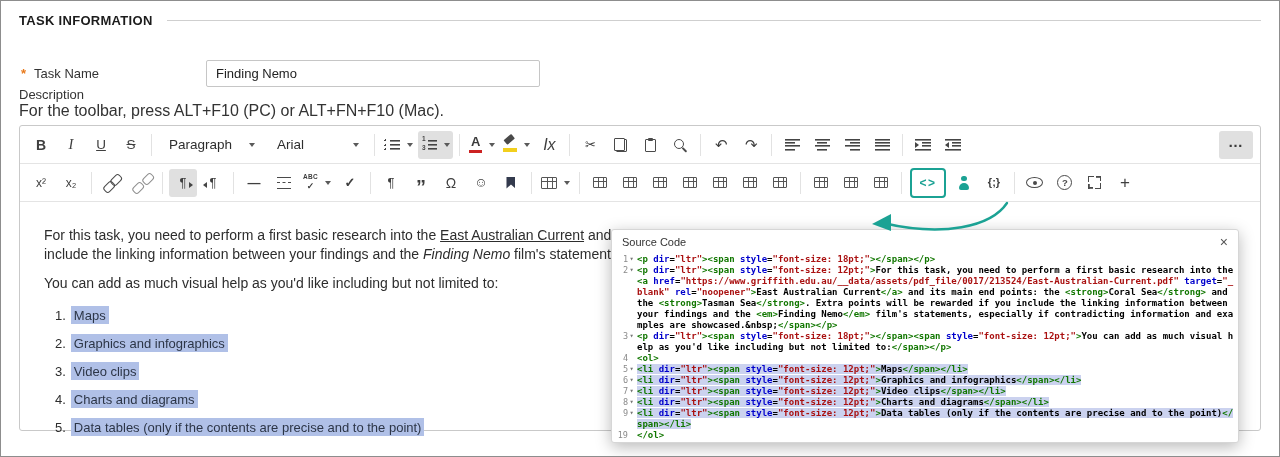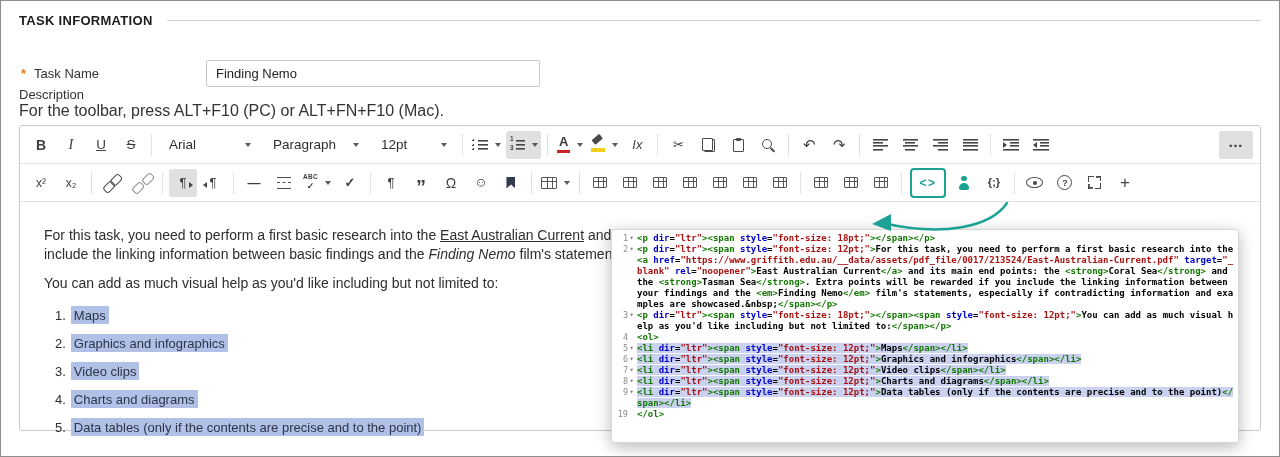--- a/index.html
+++ b/index.html
@@ -42,21 +42,21 @@
 [data-name="font-size-select"]{width:86px}
 [data-name="more-toolbar-button"]{min-width:34px}
 .caret{width:0;height:0;border-left:3.5px solid transparent;border-right:3.5px solid transparent;border-top:4.2px solid #5a5a5a;margin-left:7px;flex:none}
 
 
 .icon{display:flex;align-items:center;justify-content:center;font-size:13px;line-height:1}
 .ic-bold{font-weight:800;font-size:14px}
 .ic-italic{font-style:italic;font-family:"Liberation Serif",serif;font-size:14.5px}
 .ic-underline{text-decoration:underline;font-size:13.5px}
 .ic-strikethrough{text-decoration:line-through;font-size:13.5px}
-.ic-clear-formatting{font-style:italic;font-size:13px}
+.ic-clear-formatting{font-style:italic;font-size:16px}
 .ic-cut{font-size:13px}
 .ic-undo,.ic-redo{font-size:15px}
 .ic-more{font-weight:700;font-size:15px;letter-spacing:1px;transform:translateY(-3px);color:#3a3a3a}
 .ic-superscript,.ic-subscript{font-size:12px}
 .ic-horizontal-rule{font-weight:700}
 .ic-checkmark{font-weight:700;font-size:13px}
 .ic-pilcrow{font-size:13px}
 .ic-blockquote{font-size:20px;font-weight:700;line-height:6px;padding-top:8px}
 .ic-omega{font-size:14px}
 .ic-emoticon{font-size:13.5px}
@@ -177,30 +177,26 @@
         <div class="tb-btn" data-name="italic-button">
           <span class="icon ic-italic" data-name="italic-icon">I</span>
         </div>
         <div class="tb-btn" data-name="underline-button">
           <span class="icon ic-underline" data-name="underline-icon">U</span>
         </div>
         <div class="tb-btn" data-name="strikethrough-button">
           <span class="icon ic-strikethrough" data-name="strikethrough-icon">S</span>
         </div>
         <div class="tb-sep" data-name="toolbar-separator"></div>
+        <div class="tb-btn tb-select" data-name="paragraph-format-select">
+          <span class="tb-label" data-name="paragraph-format-select-label">Paragraph</span>
+          <span class="caret" data-name="chevron-down-icon"></span>
+        </div>
         <div class="tb-btn tb-select" data-name="font-family-select">
           <span class="tb-label" data-name="font-family-select-label">Arial</span>
-          <span class="caret" data-name="chevron-down-icon"></span>
-        </div>
-        <div class="tb-btn tb-select" data-name="paragraph-format-select">
-          <span class="tb-label" data-name="paragraph-format-select-label">Paragraph</span>
-          <span class="caret" data-name="chevron-down-icon"></span>
-        </div>
-        <div class="tb-btn tb-select" data-name="font-size-select">
-          <span class="tb-label" data-name="font-size-select-label">12pt</span>
           <span class="caret" data-name="chevron-down-icon"></span>
         </div>
         <div class="tb-sep" data-name="toolbar-separator"></div>
         <div class="tb-btn" data-name="bullet-list-button">
           <span class="icon ic-bullet-list" data-name="bullet-list-icon"></span>
           <span class="caret" data-name="chevron-down-icon"></span>
         </div>
         <div class="tb-btn active" data-name="numbered-list-button">
           <span class="icon ic-numbered-list" data-name="numbered-list-icon"></span>
           <span class="caret" data-name="chevron-down-icon"></span>
@@ -370,21 +366,21 @@
         <div class="tb-btn" data-name="fullscreen-button">
           <span class="icon ic-fullscreen" data-name="fullscreen-icon"></span>
         </div>
         <div class="tb-btn" data-name="add-content-button">
           <span class="icon ic-add" data-name="add-icon">+</span>
         </div>
       </div>
     <div class="editor-content" data-name="editor-content-area">
       <div id="para1" data-name="editor-paragraph-1">
           <div class="p-line" data-name="paragraph-line"><span data-name="text-segment">For this task, you need to perform a first basic research into the </span><span class="seg-link" data-name="inline-link">East Australian Current</span><span data-name="text-segment"> and</span></div>
-          <div class="p-line" data-name="paragraph-line"><span data-name="text-segment">include the linking information between basic findings and the </span><span class="seg-italic" data-name="text-segment">Finding Nemo</span><span data-name="text-segment"> film's statements</span></div>
+          <div class="p-line" data-name="paragraph-line"><span data-name="text-segment">include the linking information between your findings and the </span><span class="seg-italic" data-name="text-segment">Finding Nemo</span><span data-name="text-segment"> film's statements</span></div>
         </div>
       <div class="para2" data-name="editor-paragraph-2">You can add as much visual help as you'd like including but not limited to:</div>
       <div class="edit-list" id="editList" data-name="editor-numbered-list">
           <div class="edit-li" data-name="list-item">
             <span class="edit-li-num" data-name="list-item-number">1.</span>
             <span class="edit-li-text" data-name="list-item-text">Maps</span>
           </div>
           <div class="edit-li" data-name="list-item">
             <span class="edit-li-num" data-name="list-item-number">2.</span>
             <span class="edit-li-text" data-name="list-item-text">Graphics and infographics</span>
@@ -401,20 +397,24 @@
             <span class="edit-li-num" data-name="list-item-number">5.</span>
             <span class="edit-li-text" data-name="list-item-text">Data tables (only if the contents are precise and to the point)</span>
           </div>
         </div>
     </div>
   </div>
 
 </div>
 
 <div class="src-dialog" data-name="source-code-dialog">
+  <div class="src-header" data-name="source-code-dialog-header">
+    <span class="src-title" data-name="source-code-dialog-title">Source Code</span>
+    <span class="src-close" data-name="close-icon">×</span>
+  </div>
   <div class="src-body" id="srcBody" data-name="source-code-editor">
       <div class="src-line" data-name="source-code-line">
         <span class="src-gutter" data-name="line-number-gutter">
           <span class="src-num" data-name="line-number">1</span>
           <span class="src-fold" data-name="fold-arrow-icon">▾</span>
         </span>
         <div class="src-code" data-name="source-code-text"><span class="tk-tag">&lt;p</span> <span class="tk-attr">dir</span>=<span class="tk-str">"ltr"</span><span class="tk-tag">&gt;</span><span class="tk-tag">&lt;span</span> <span class="tk-attr">style</span>=<span class="tk-str">"font-size: 18pt;"</span><span class="tk-tag">&gt;</span><span class="tk-tag">&lt;/span</span><span class="tk-tag">&gt;</span><span class="tk-tag">&lt;/p</span><span class="tk-tag">&gt;</span></div>
       </div>
       <div class="src-line" data-name="source-code-line">
         <span class="src-gutter" data-name="line-number-gutter">

